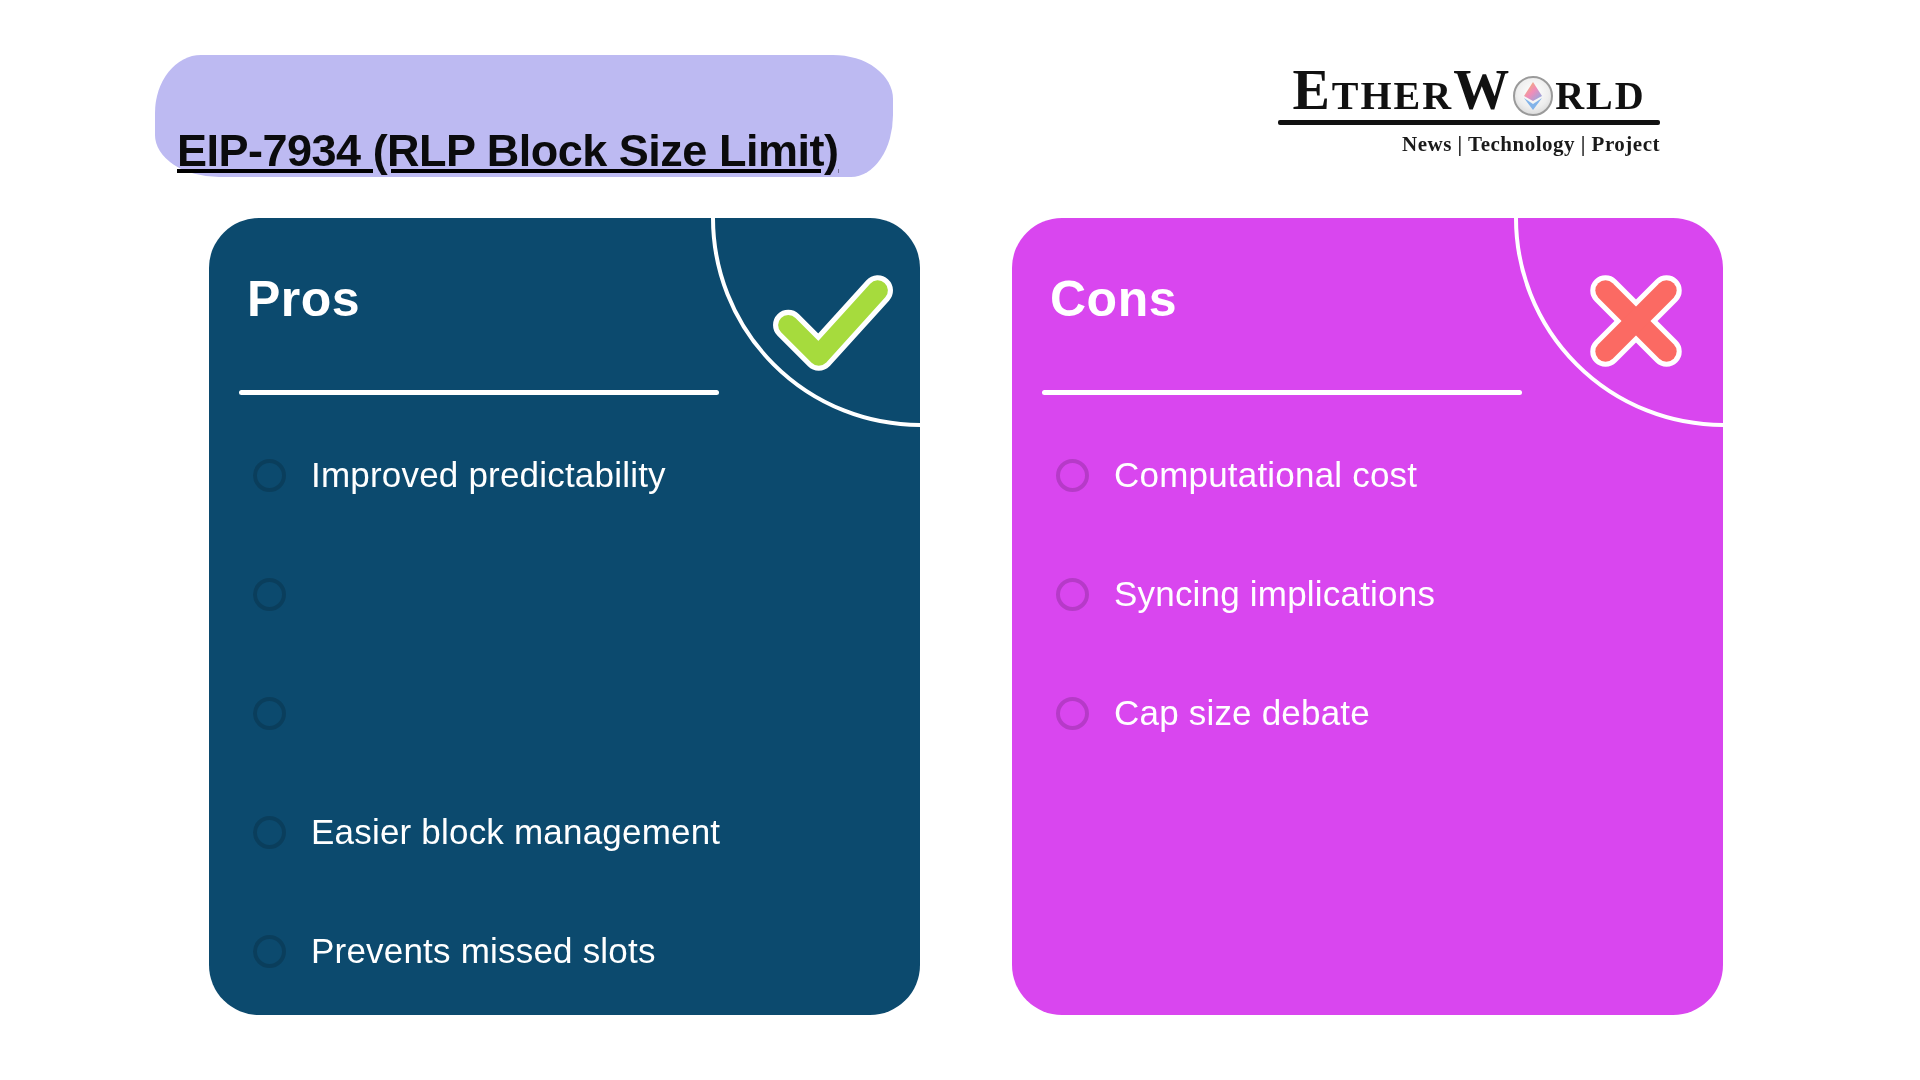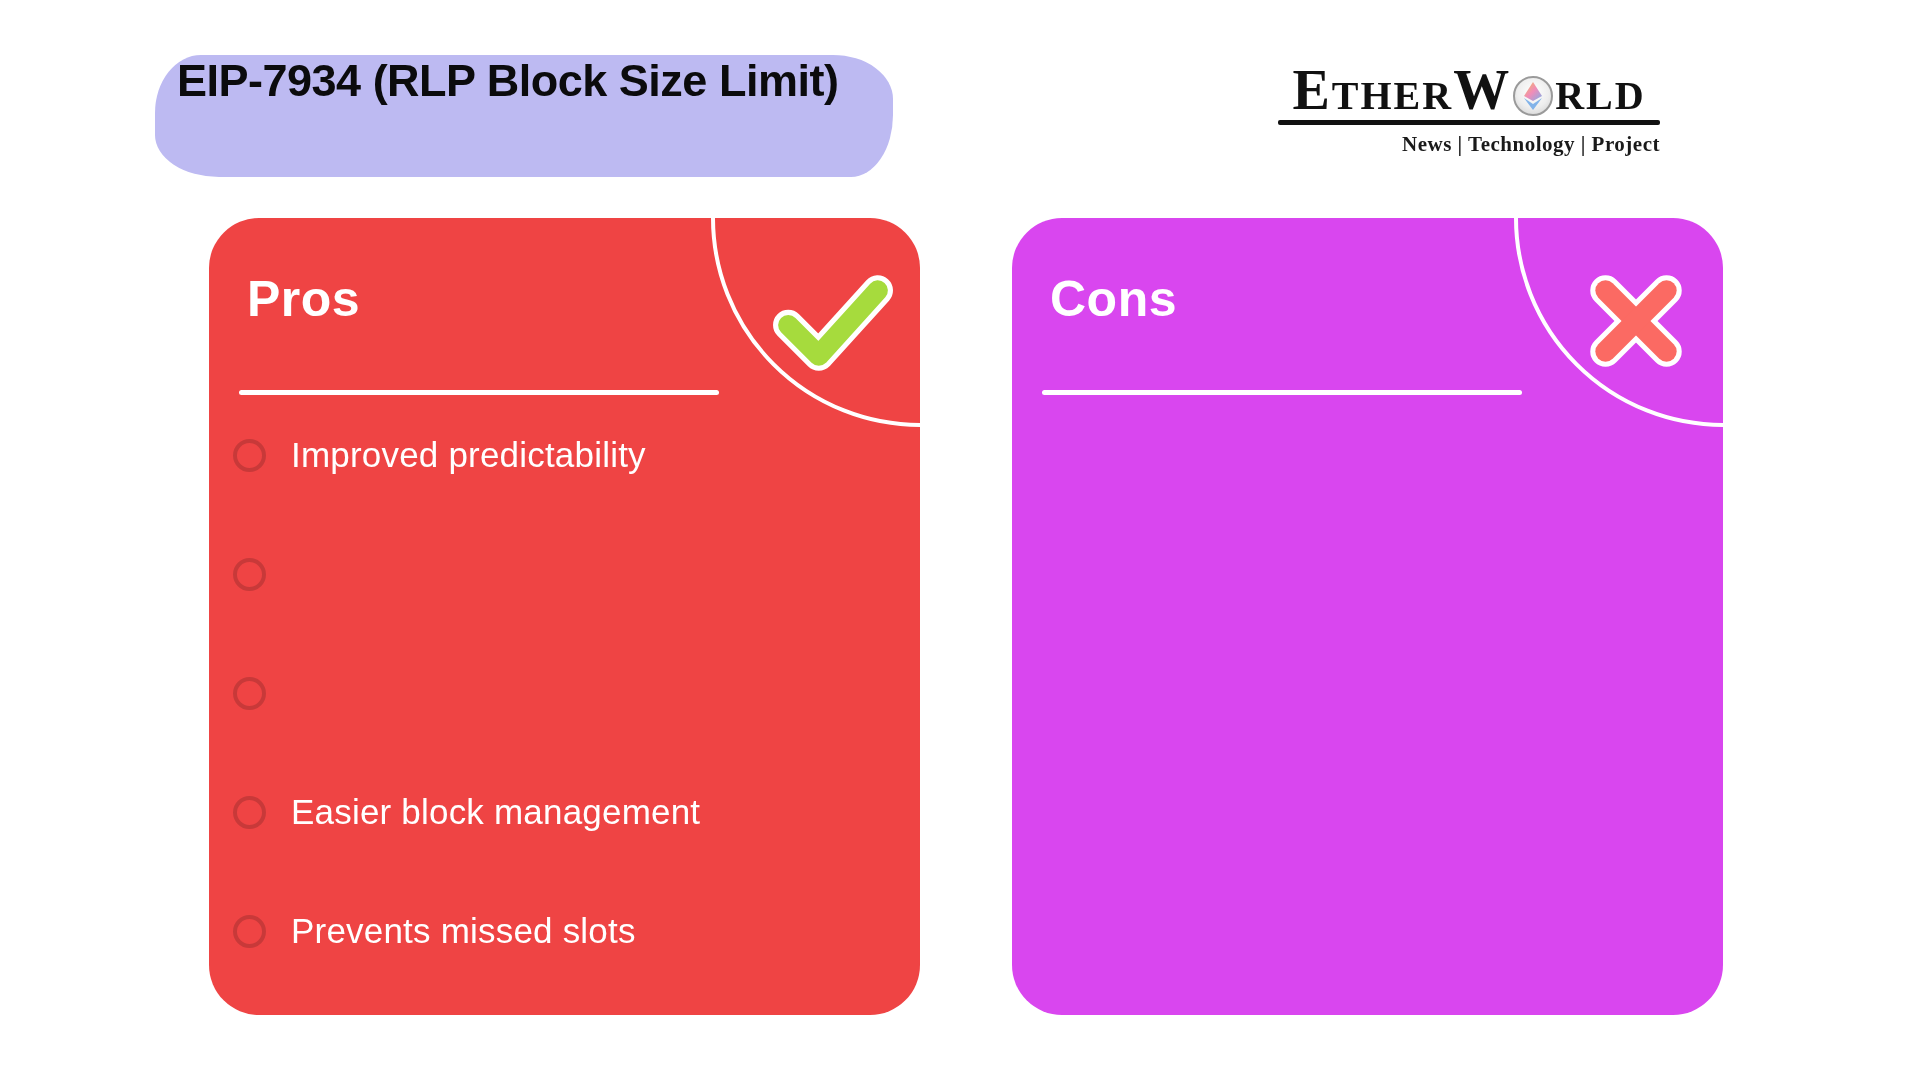--- a/index.html
+++ b/index.html
@@ -5,21 +5,21 @@
   html,body { margin:0; padding:0; background:#ffffff; }
   .canvas {
     position:relative; width:1920px; height:1080px; overflow:hidden;
     background:#ffffff; font-family:"Liberation Sans", sans-serif;
   }
 
   
   .badge {
     position:absolute; left:155px; top:55px; width:738px; height:122px;
     border-radius:46px 60px 42px 64px / 58px 44px 62px 42px;
-    display:flex; align-items:flex-start; box-sizing:border-box; padding-left:22px;
+    display:flex; align-items:flex-end; box-sizing:border-box; padding-left:22px;text-decoration:underline;
   }
   .badge-text {
     font-size:45px; font-weight:bold; color:#0b0b0d; letter-spacing:-0.5px;
     white-space:nowrap;
   }
 
   
   .logo { position:absolute; left:1278px; top:64px; width:382px; text-align:center; color:#111; }
   .logo-row {
     display:flex; justify-content:center; align-items:baseline;
@@ -56,21 +56,21 @@
   .card-icon { position:absolute; top:42px; right:26px; width:122px; height:122px; z-index:2; }
 
   .card-title {
     position:absolute; top:56px; left:38px; margin:0;
     font-size:50px; font-weight:bold; line-height:1; letter-spacing:0.5px; z-index:2;
   }
   .divider {
     position:absolute; top:172px; left:30px; width:480px; height:5px;
     background:#ffffff; border-radius:3px; z-index:2;
   }
-  .item-list { position:absolute; top:178px; left:0; right:0; margin:0; padding:0; list-style:none; z-index:2; }
+  .item-list { position:absolute; top:178px; left:0; right:0; margin:8px; padding:12px; list-style:none; z-index:2; }
   .item-list li { height:119px; display:flex; align-items:center; padding-left:24px; gap:25px; }
   .bullet {
     width:33px; height:33px; box-sizing:border-box; flex:none;
     border:4px solid rgba(0,0,0,0.16); border-radius:50%;
   }
   .item-text { font-size:35px; letter-spacing:0.2px; line-height:1.1; }
 </style>
 </head>
 <body>
 
@@ -97,21 +97,21 @@
           <polygon points="11,1 20,15 11,20 2,15" fill="url(#ethg)" opacity="0.9"></polygon>
           <polygon points="11,23 20,17 11,29 2,17" fill="#6fa8e8" opacity="0.85"></polygon>
         </svg>
       </span>
       <span class="sm">RLD</span>
     </div>
     <div class="logo-underline"></div>
     <div class="logo-tagline">News | Technology | Project</div>
   </div>
 
-  <section class="card pros" style="background-color: #ef4444; --card-bg: #a6db3d;">
+  <section class="card pros" style="background-color: #0c4a6e; --card-bg: #a6db3d;">
     <div class="corner-arc"></div>
     <svg class="card-icon" viewBox="0 0 120 120" aria-hidden="true">
       <polyline points="16,64 46,94 104,30" fill="none" stroke="#ffffff" stroke-width="30" stroke-linecap="round" stroke-linejoin="round"></polyline>
       <polyline points="16,64 46,94 104,30" fill="none" stroke="var(--card-bg)" stroke-width="20" stroke-linecap="round" stroke-linejoin="round"></polyline>
     </svg>
     <h2 class="card-title">Pros</h2>
     <div class="divider"></div>
     <ul class="item-list">
         <li>
         <span class="bullet"></span>
@@ -137,15 +137,29 @@
   <section class="card cons" style="background-color: #d946ef; --card-bg: #fb6a63;">
     <div class="corner-arc"></div>
     <svg class="card-icon" viewBox="0 0 120 120" aria-hidden="true">
       <line x1="30" y1="30" x2="90" y2="90" stroke="#ffffff" stroke-width="30" stroke-linecap="round"></line>
       <line x1="90" y1="30" x2="30" y2="90" stroke="#ffffff" stroke-width="30" stroke-linecap="round"></line>
       <line x1="30" y1="30" x2="90" y2="90" stroke="var(--card-bg)" stroke-width="20" stroke-linecap="round"></line>
       <line x1="90" y1="30" x2="30" y2="90" stroke="var(--card-bg)" stroke-width="20" stroke-linecap="round"></line>
     </svg>
     <h2 class="card-title">Cons</h2>
     <div class="divider"></div>
+    <ul class="item-list">
+        <li>
+        <span class="bullet"></span>
+        <span class="item-text">Computational cost</span>
+      </li>
+        <li>
+        <span class="bullet"></span>
+        <span class="item-text">Syncing implications</span>
+      </li>
+        <li>
+        <span class="bullet"></span>
+        <span class="item-text">Cap size debate</span>
+      </li>
+      </ul>
   </section>
 
 </div>
 
 </body></html>

